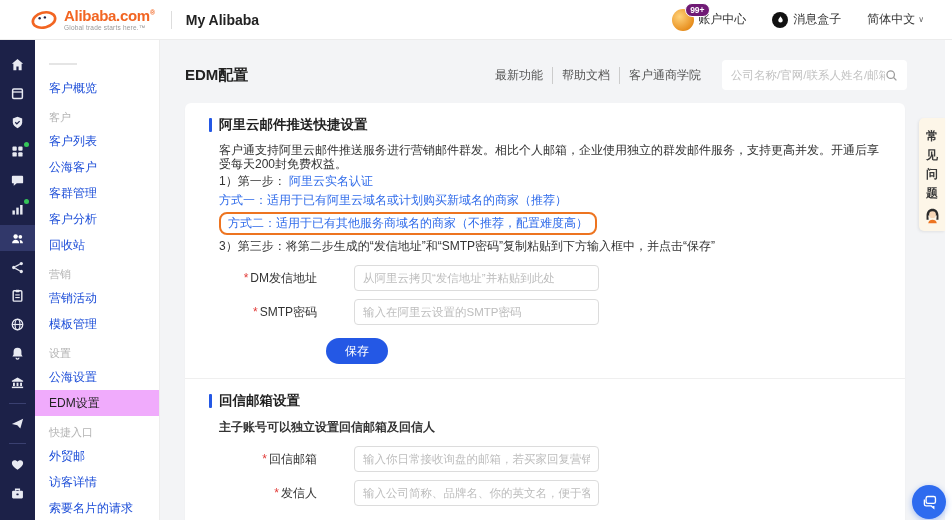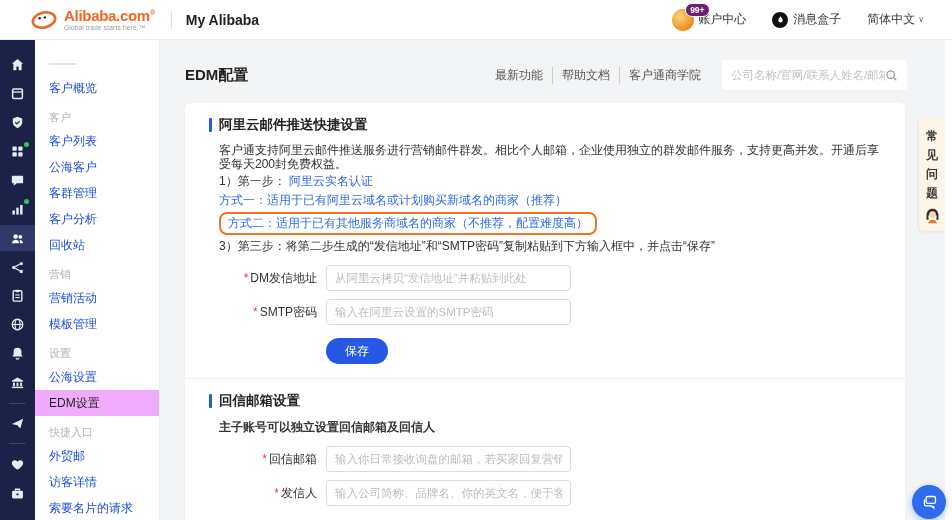--- a/index.html
+++ b/index.html
@@ -59,21 +59,21 @@
   .para { font-size:12px; color:#333; line-height:14px; margin-left:10px; }
   .step { font-size:12px; color:#333; line-height:17px; margin:2px 0 0 10px; }
   .blue { color:#2f6bea; cursor:pointer; text-decoration:none; }
   .opt { font-size:12px; line-height:17px; margin:2px 0 0 10px; color:#2f6bea; cursor:pointer; }
   .opt-boxed { display:inline-block; border:2px solid #ed7420; border-radius:8px; padding:1px 7px; margin:3px 0 1px 2px; }
 
   .form { margin-top:10px; }
   .frow { display:flex; align-items:center; margin-bottom:8px; }
   .flabel { width:108px; text-align:right; font-size:12px; color:#333; margin-right:9px; white-space:nowrap; }
   .req { color:#e23c39; margin-right:2px; }
-  .finput { width:245px; height:26px; border:1px solid #dcdcdc; border-radius:4px; padding:0 8px; font-size:11.5px; color:#333; outline:none; }
+  .finput { width:245px; height:26px; border:1px solid #dcdcdc; border-radius:4px; padding:0 8px; font-size:11.5px; color:#333; outline:none;margin-left:28px; }
   .finput::placeholder { color:#bdbdbd; }
   .save-btn { margin:5px 0 2px 117px; width:62px; height:26px; border:none; border-radius:13px; background:#2458e5; color:#fff; font-size:12px; cursor:pointer; }
 
   .card-hr { border:none; border-top:1px solid #efefef; margin:12px -24px 13px; }
   .subhead { font-size:12px; color:#333; font-weight:bold; margin:2px 0 10px 10px; }
 
   
   .scroll-track { position:absolute; top:40px; right:0; bottom:0; width:7px; background:#fff; z-index:5; }
   .faq-tab { position:absolute; top:118px; right:7px; width:26px; background:#fdf6e8; border-radius:5px 0 0 5px; box-shadow:-1px 1px 3px rgba(0,0,0,0.08); padding:9px 0 7px; display:flex; flex-direction:column; align-items:center; z-index:25; cursor:pointer; }
   .faq-char { font-size:12px; color:#3a3a3a; line-height:19px; font-weight:bold; }

